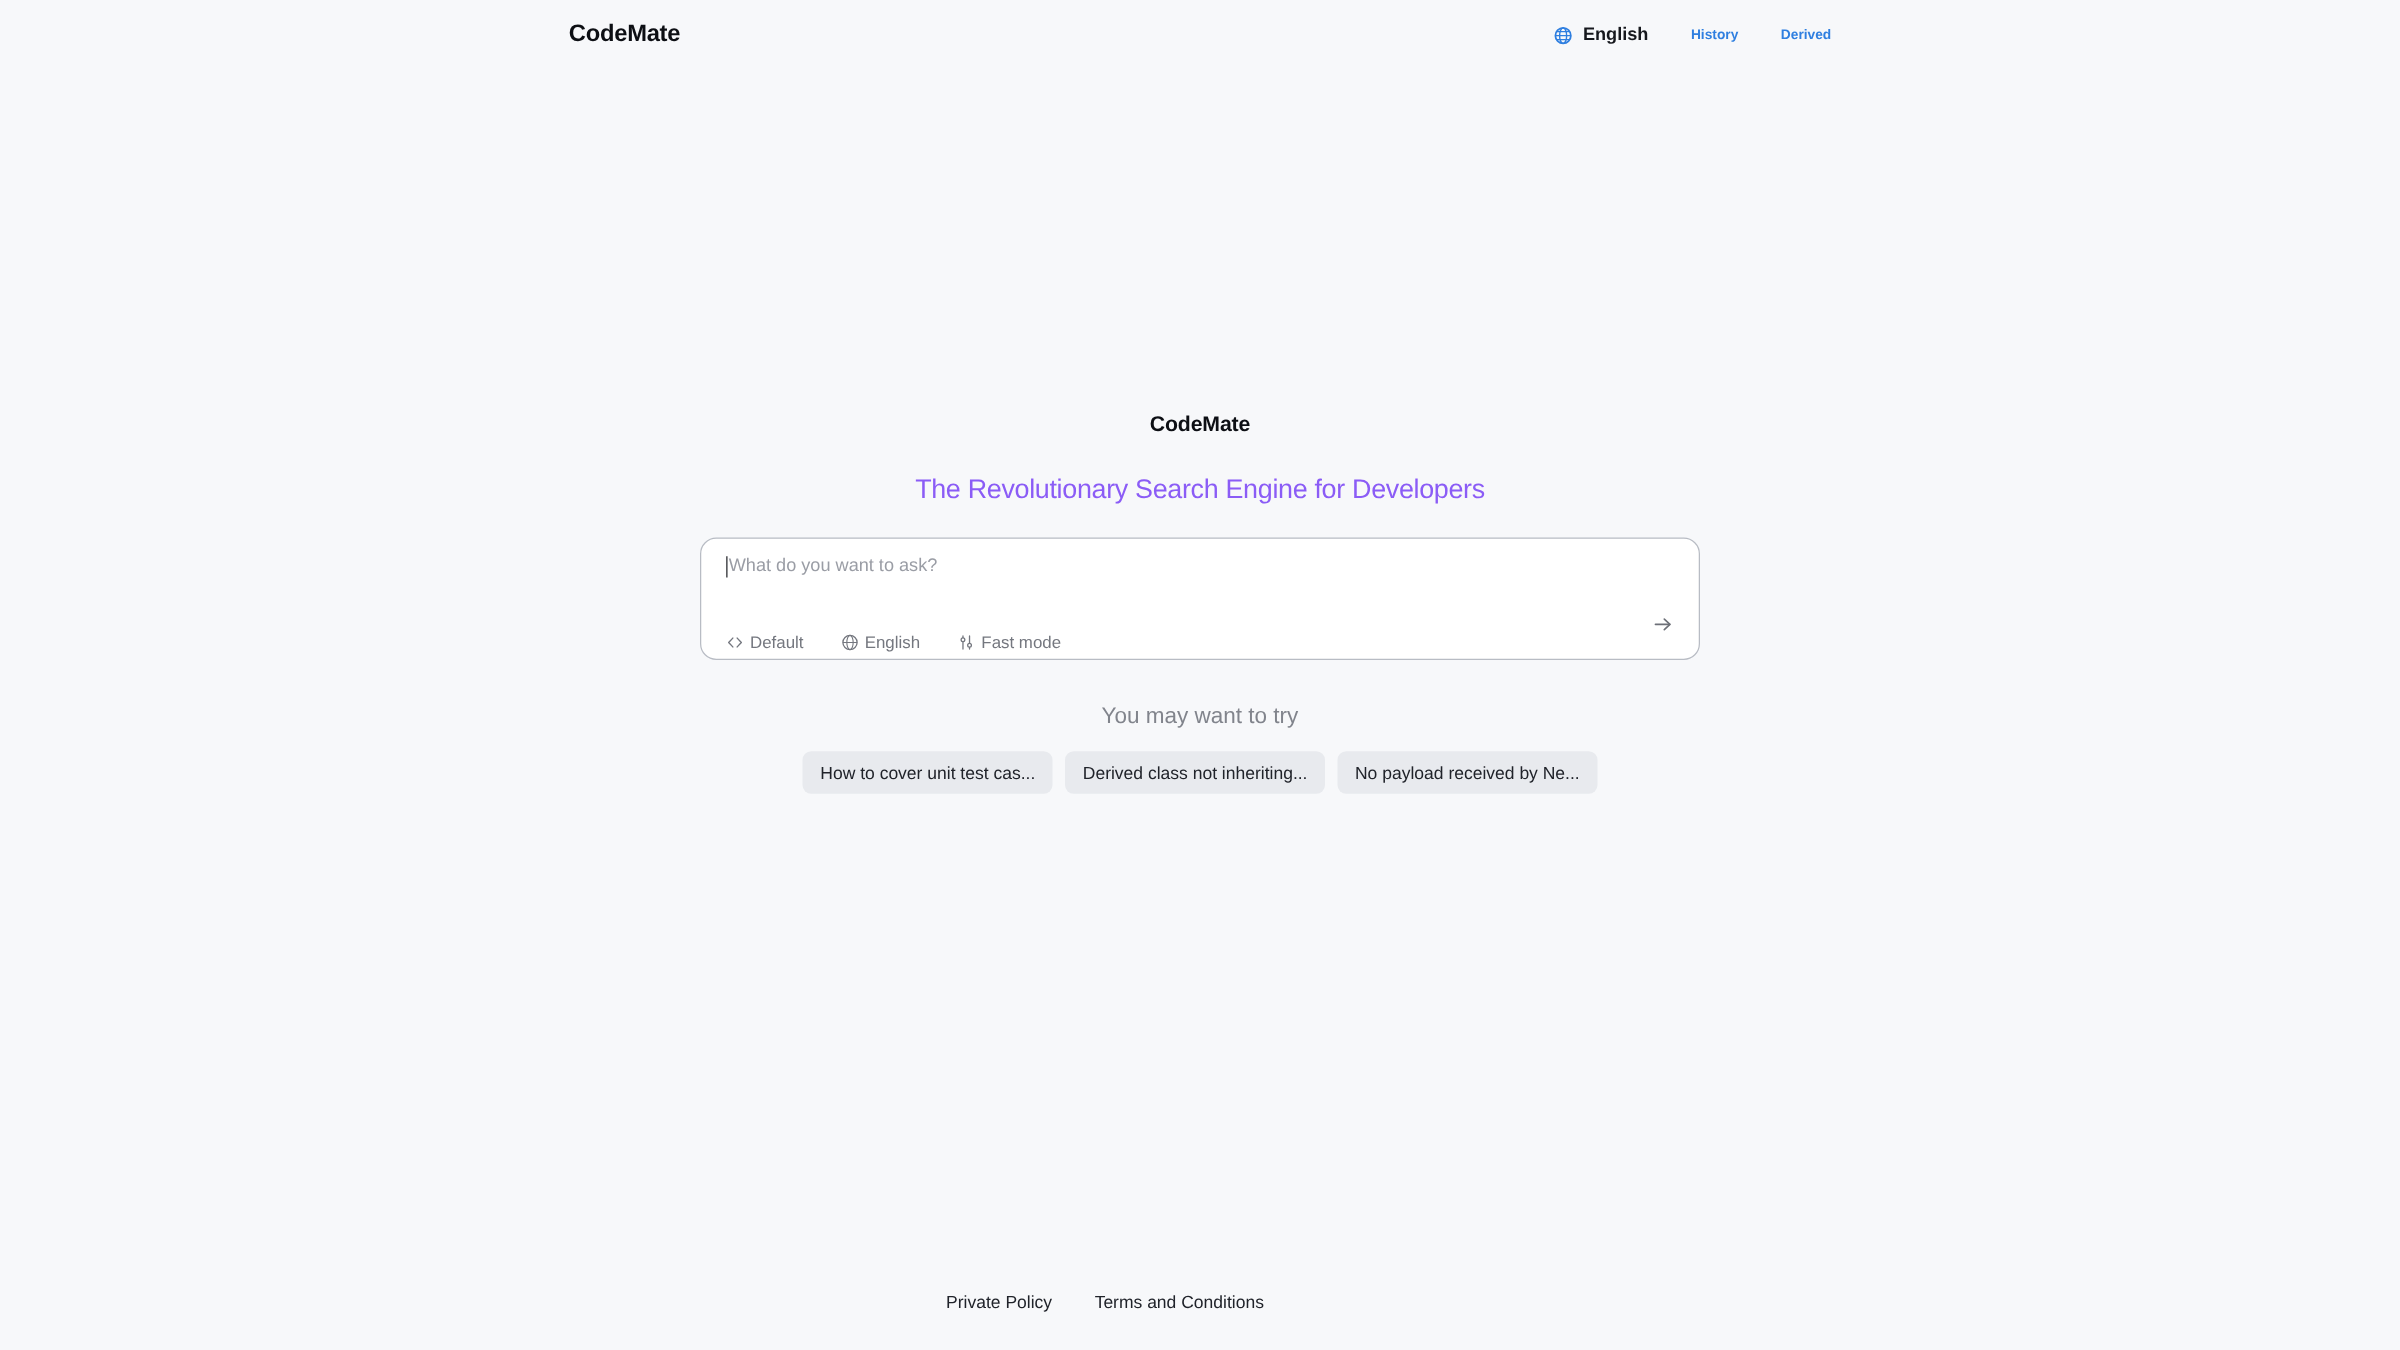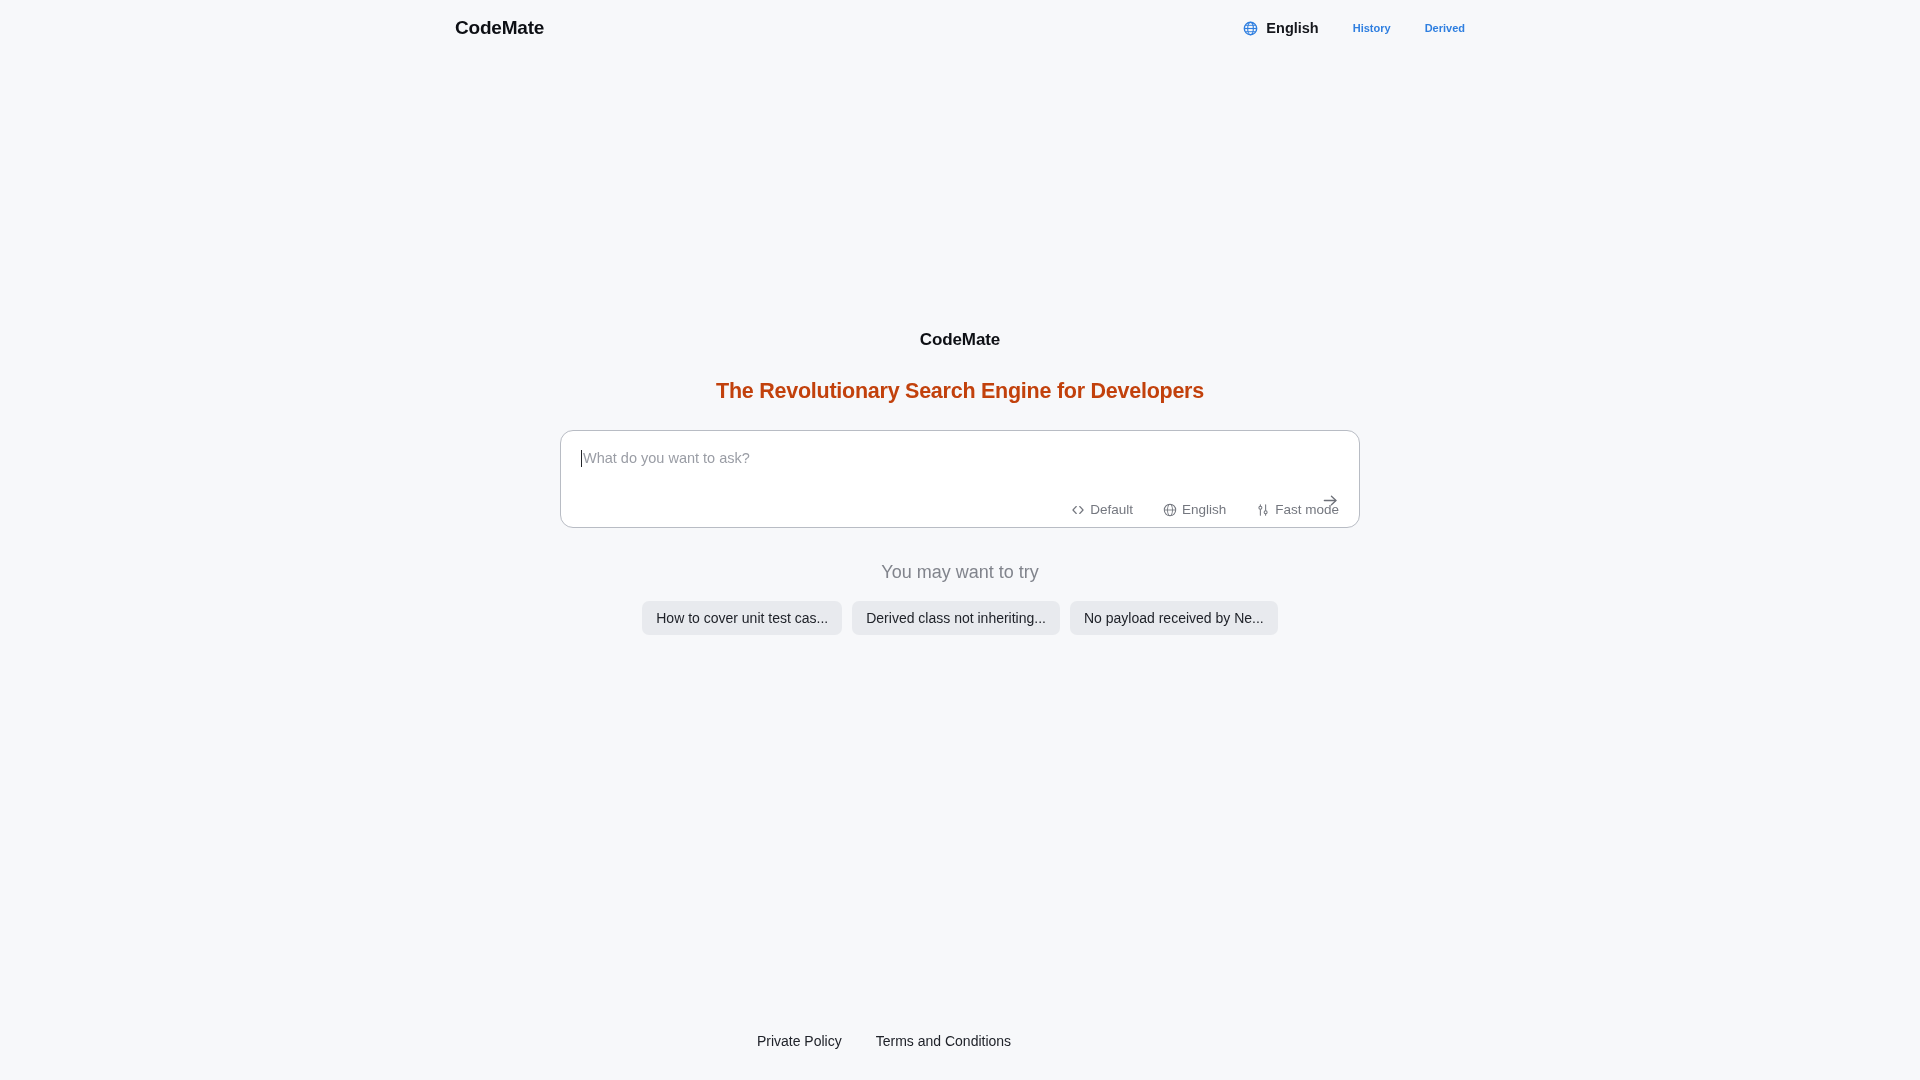--- a/index.html
+++ b/index.html
@@ -87,36 +87,36 @@
   .hero-brand {
     font-size: 17px;
     font-weight: bold;
     color: #0d0f14;
     letter-spacing: -0.1px;
   }
 
   .hero-title {
     margin-top: 29px;
     font-size: 21.5px;
-    font-weight: bold;
-    color: #c2410c;
+    font-weight: normal;
+    color: #8b5cf6;
     letter-spacing: -0.25px;
   }
 
   
   .searchbox {
     margin-top: 26px;
     width: 800px;
     height: 98px;
     background: #ffffff;
     border: 1px solid #b8bcc4;
     border-radius: 13px;
-    padding: 14px 20px 0 20px;
-    display: flex;
-    flex-direction: row;
+    padding: 14px 4px 0 20px;
+    display: flex;
+    flex-direction: column;
     justify-content: space-between;
     pointer-events: auto;
     position: relative;
   }
 
   .search-input-row {
     display: flex;
     align-items: center;
     height: 26px;
   }

